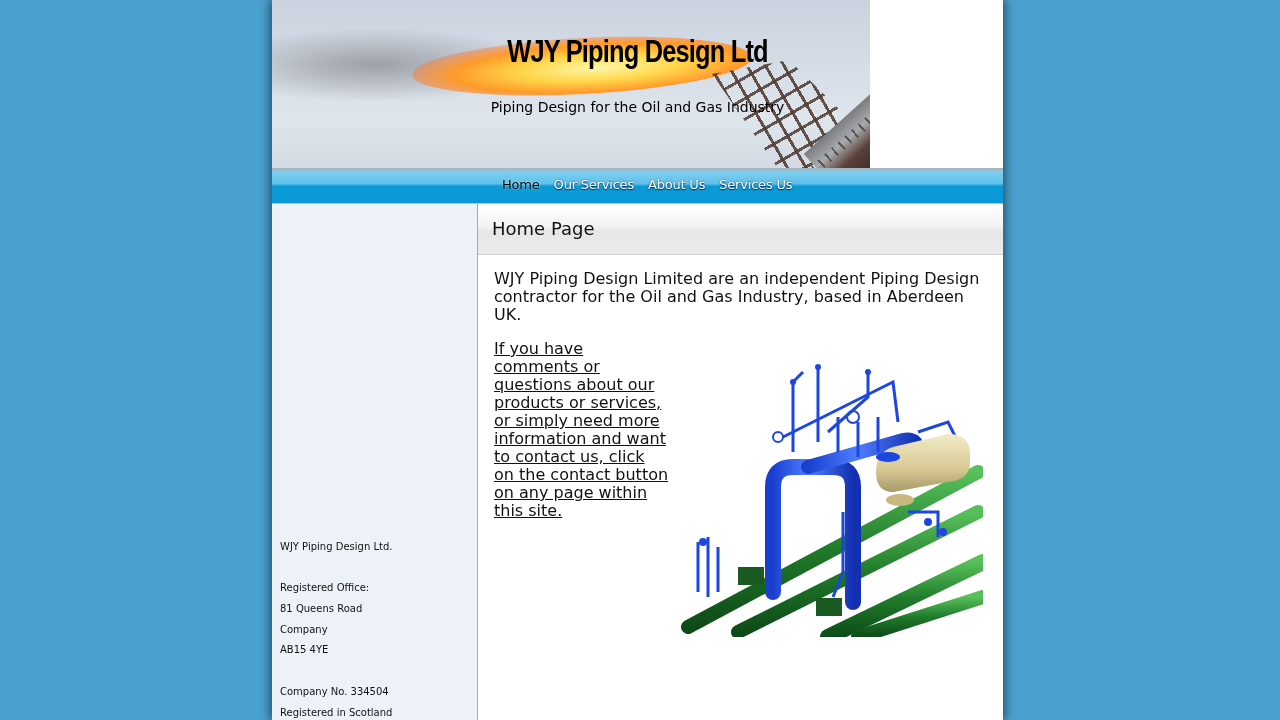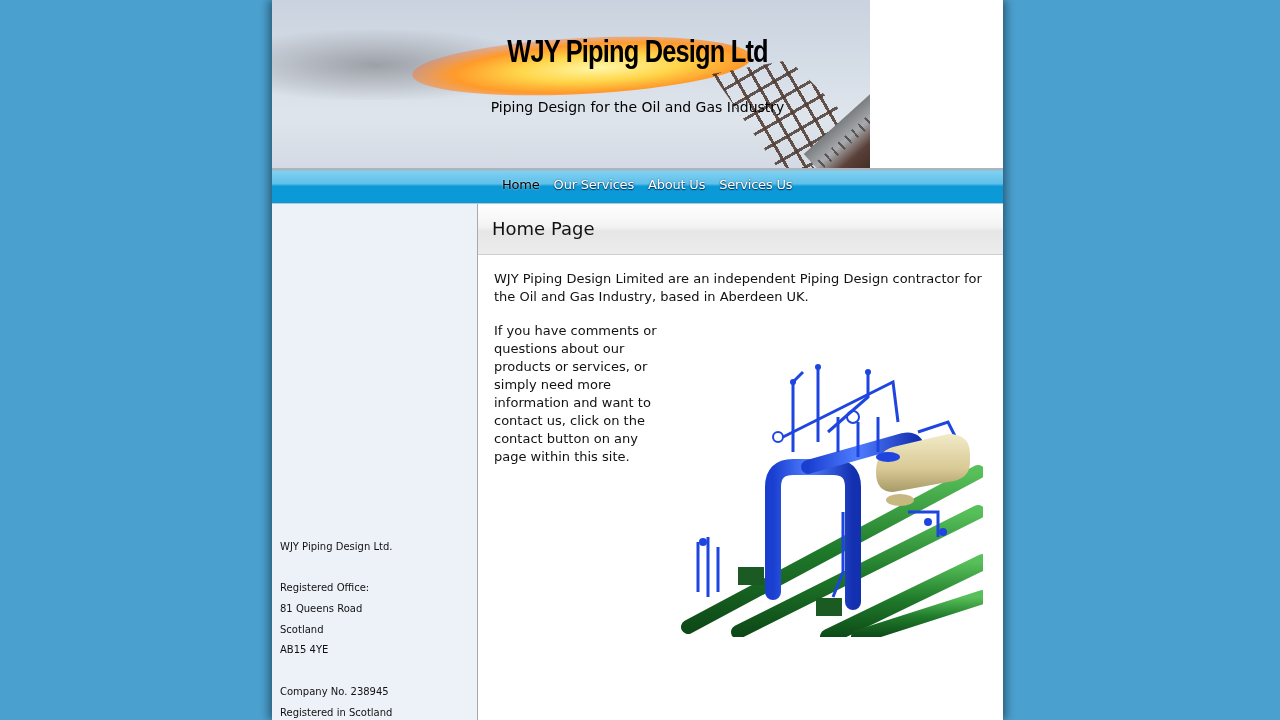--- a/index.html
+++ b/index.html
@@ -79,23 +79,23 @@
   .sidebar-footer { position: absolute; left: 8px; top: 321px; font-size: 10px; color: #111; margin-top: 16px; }
   .sidebar-footer div { height: 20.7px; line-height: 12px; }
   
   .main { position: absolute; left: 206px; top: 204px; width: 525px; height: 492px; background: #fff; }
   .page-heading {
     position: absolute; left: 0; top: 0; width: 525px; height: 50px;
     background: linear-gradient(180deg, #ffffff 0%, #f3f3f3 45%, #e6e6e6 55%, #ececec 100%);
     border-bottom: 1px solid #cfcfcf;
   }
   .page-heading-text { position: absolute; left: 14px; top: 14px; font-size: 18px; color: #111; }
-  .content { position: absolute; left: 16px; top: 66px; width: 500px; font-size: 13px; color: #111; line-height: 18px; }
+  .content { position: absolute; left: 16px; top: 66px; width: 500px; font-size: 16px; color: #111; line-height: 18px; }
   .content p { margin: 0 0 16px 0; }
-  .contact-para { width: 175px; }
+  .contact-para { width: 175px; text-decoration: underline; }
   .piping-img {
     position: absolute; left: 200px; top: 158px; width: 305px; height: 275px;
     background: #fff;
   }
 </style>
 </head>
 <body>
 
 <div class="page">
   <div class="header">
@@ -116,24 +116,24 @@
       <span class="nav-item">Services Us</span>
     </div>
   </div>
 
   <div class="sidebar">
     <div class="sidebar-footer">
       <div>WJY Piping Design Ltd.</div>
       <div></div>
       <div>Registered Office:</div>
       <div>81 Queens Road</div>
-      <div>Scotland</div>
+      <div>Company</div>
       <div>AB15 4YE</div>
       <div></div>
-      <div>Company No. 238945</div>
+      <div>Company No. 334504</div>
       <div>Registered in Scotland</div>
     </div>
   </div>
 
   <div class="main">
     <div class="page-heading">
       <div class="page-heading-text">Home Page</div>
     </div>
     <div class="content">
       <p>WJY Piping Design Limited are an independent Piping Design contractor for the Oil and Gas Industry, based in Aberdeen UK.</p>

